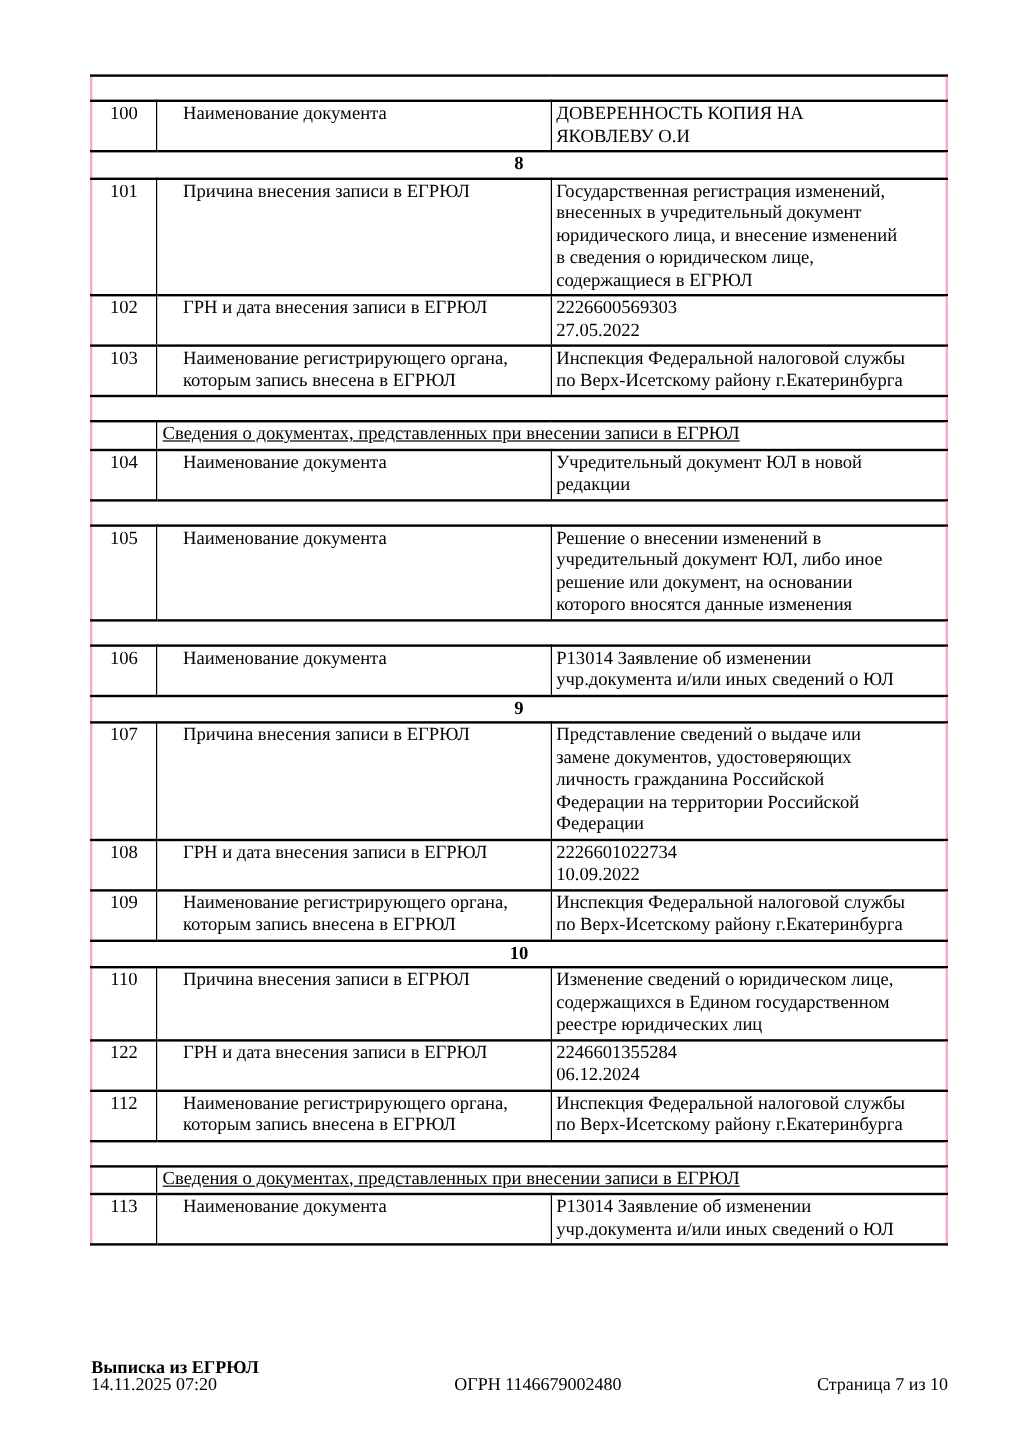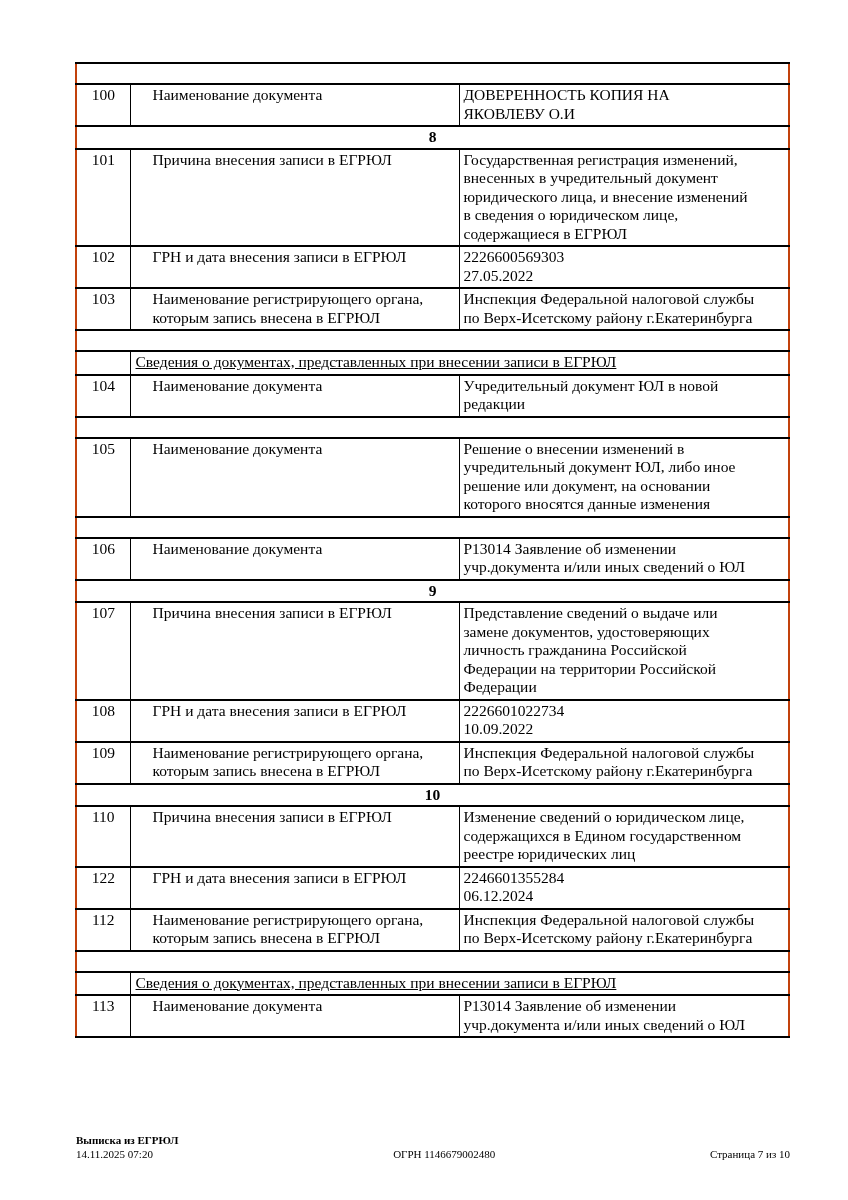--- a/index.html
+++ b/index.html
@@ -15,21 +15,21 @@
     color: #000000;
     overflow: hidden;
   }
   .doc-table {
     position: absolute;
     left: 75px;
     top: 62px;
     width: 713px;
     border-collapse: collapse;
     table-layout: fixed;
-    border: 2px solid #c2410c;
+    border: 2px solid #f9a8d4;
     font-size: 15.5px;
     line-height: 18.5px;
   }
   .doc-table td {
     border-top: 2px solid #000000;
     border-bottom: 2px solid #000000;
     border-left: 1px solid #000000;
     border-right: 1px solid #000000;
     vertical-align: top;
     padding: 1px 4px 2px 4px;
@@ -62,21 +62,21 @@
     padding-left: 4px;
   }
   .footer {
     position: absolute;
     left: 76px;
     right: 58px;
     top: 1133px;
     display: flex;
     justify-content: space-between;
     align-items: flex-end;
-    font-size: 11px;
+    font-size: 15px;
     line-height: 14px;
   }
   .footer .left-block { text-align: left; }
   .footer .left-block .doc-name { font-weight: bold; }
   .footer .center-block { text-align: center; }
   .footer .right-block { text-align: left; }
 </style>
 </head>
 <body>
 

